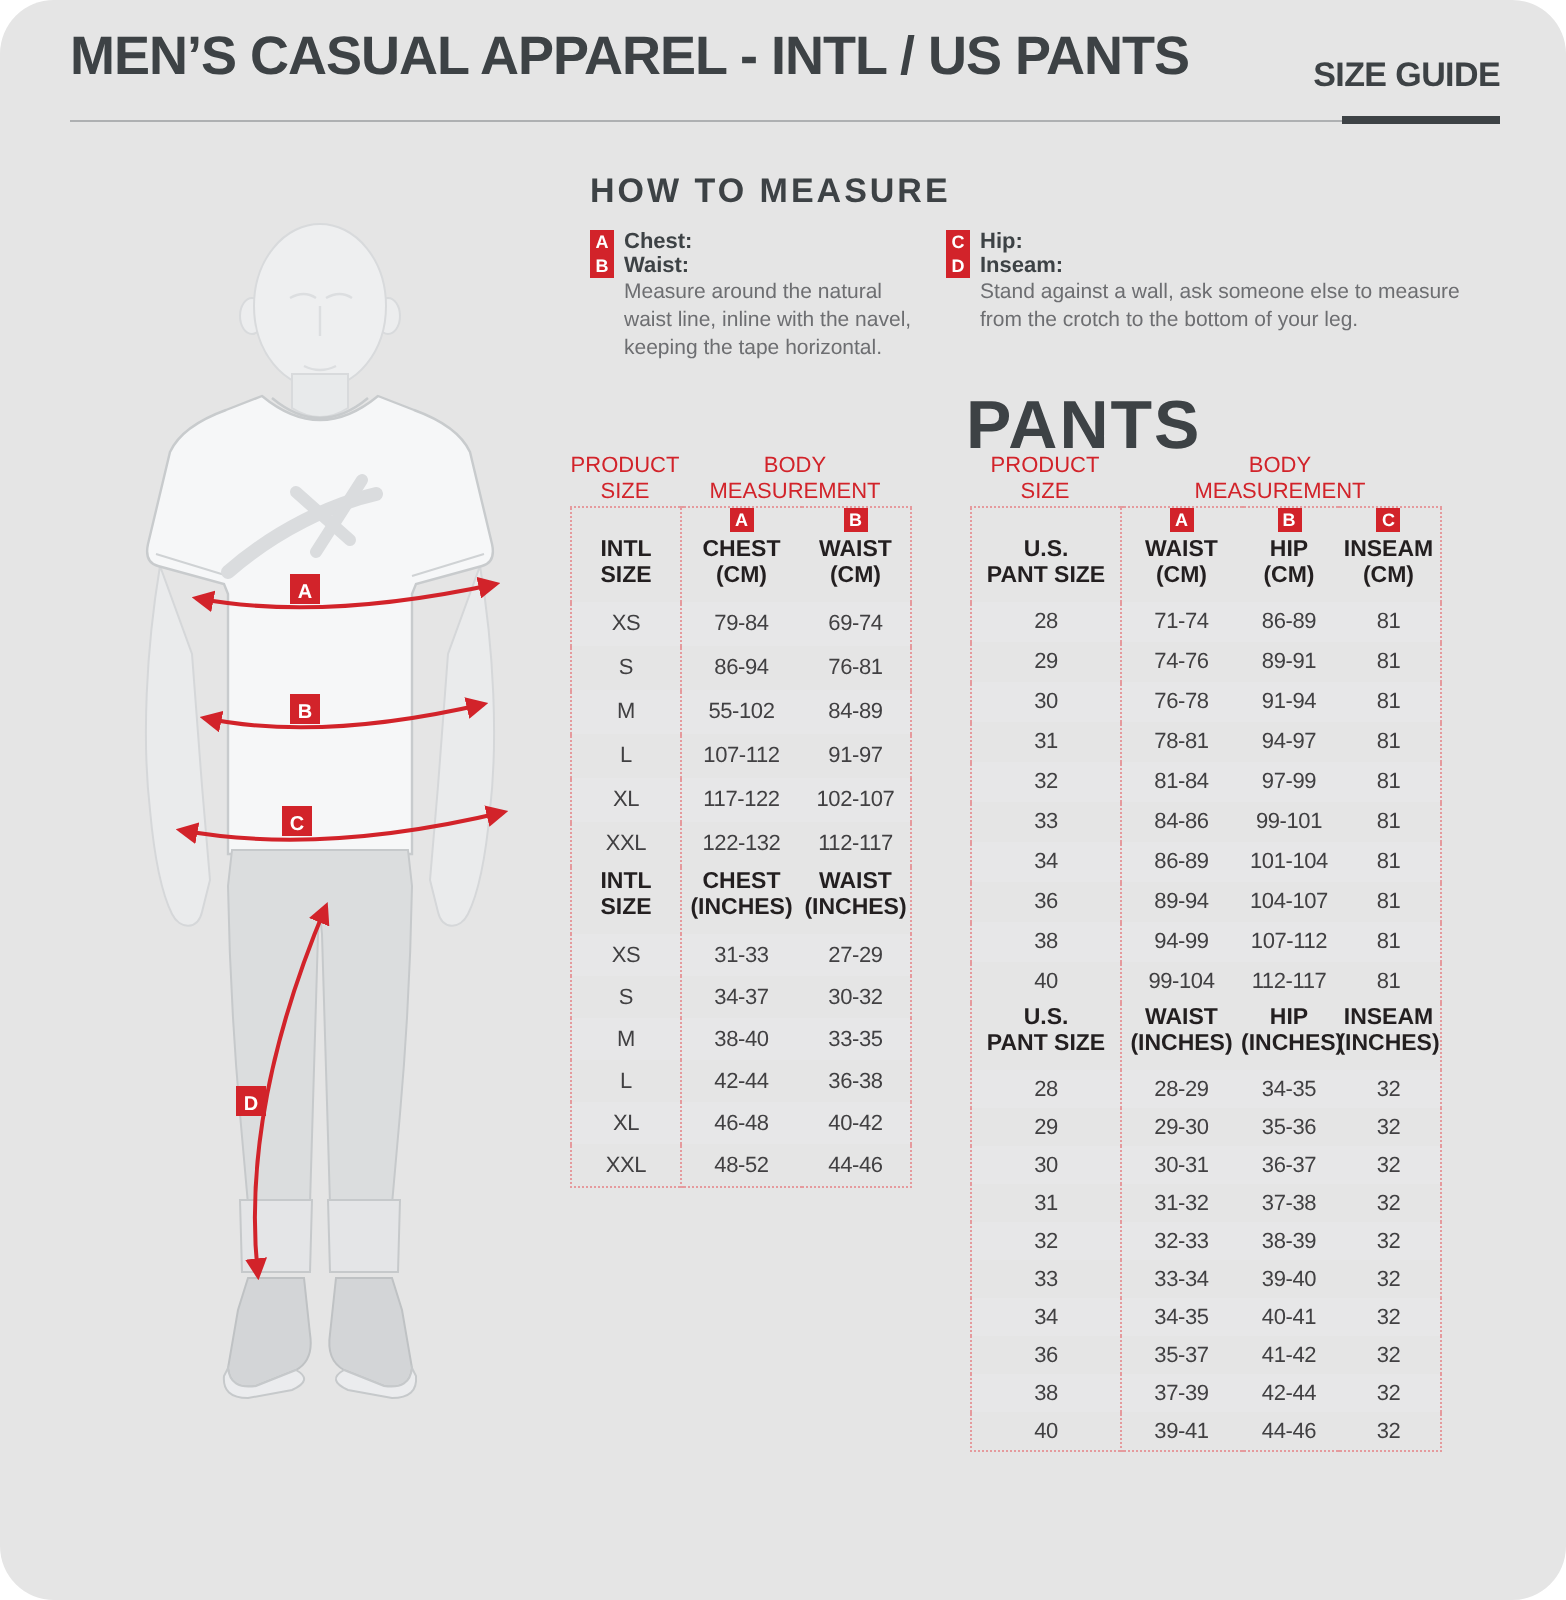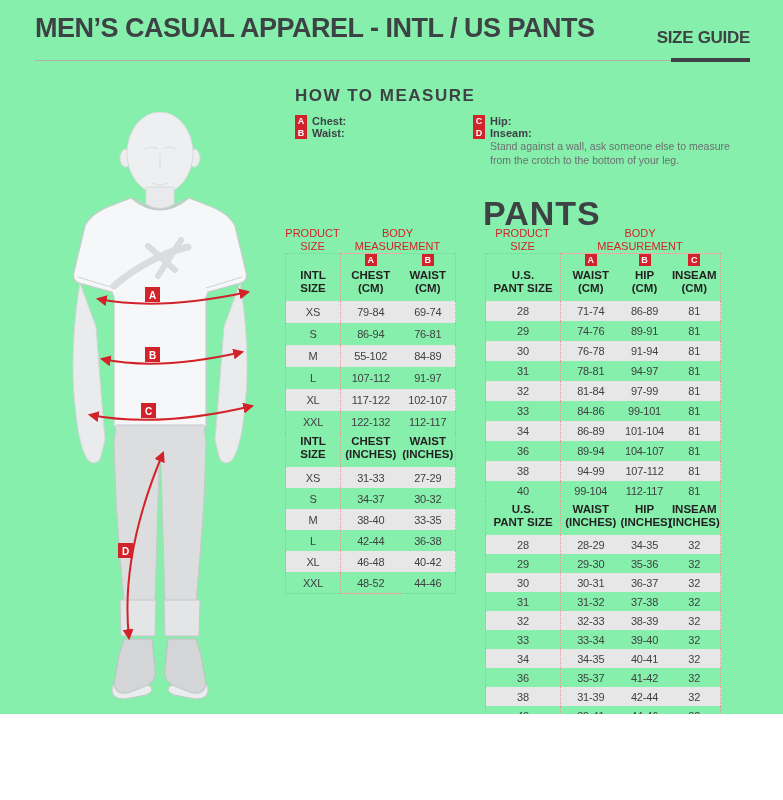--- a/index.html
+++ b/index.html
@@ -1,17 +1,17 @@
 <!DOCTYPE html>
 <html><head>
 <meta charset="utf-8">
 <style>
   html,body{margin:0;padding:0;background:#fff;}
-  .page{position:relative;width:783px;height:714px;background:#86efac;
-        font-family:"Liberation Sans",sans-serif;overflow:hidden;}
+  .page{position:relative;width:783px;height:800px;background:#e5e5e5;
+        font-family:"Liberation Sans",sans-serif;overflow:hidden;border-radius:27px;}
 
   
   .page-title{position:absolute;left:35px;top:13px;font-size:27px;font-weight:bold;
               color:#3d4245;letter-spacing:-0.5px;white-space:nowrap;}
   .size-guide{position:absolute;top:28px;right:33px;font-size:17px;font-weight:bold;
               color:#3d4245;letter-spacing:-0.3px;}
   .header-rule{position:absolute;left:35px;top:60px;width:714px;height:1px;background:#aeb0b2;}
   .size-guide-underline{position:absolute;left:671px;top:58px;width:79px;height:4px;background:#3d4245;}
 
   
@@ -139,20 +139,21 @@
           <div class="htm-item-head">
             <span class="badge">A</span>
             <span class="htm-label">Chest:</span>
           </div>
         </div>
         <div class="htm-item">
           <div class="htm-item-head">
             <span class="badge">B</span>
             <span class="htm-label">Waist:</span>
           </div>
+          <div class="htm-text">Measure around the natural waist line, inline with the navel, keeping the tape horizontal.</div>
         </div>
       </div>
       <div class="htm-col2">
         <div class="htm-item">
           <div class="htm-item-head">
             <span class="badge">C</span>
             <span class="htm-label">Hip:</span>
           </div>
         </div>
         <div class="htm-item">
@@ -408,21 +409,21 @@
           <td>32</td>
         </tr>
         <tr>
           <td>36</td>
           <td>35-37</td>
           <td>41-42</td>
           <td>32</td>
         </tr>
         <tr>
           <td>38</td>
-          <td>31-39</td>
+          <td>37-39</td>
           <td>42-44</td>
           <td>32</td>
         </tr>
         <tr>
           <td>40</td>
           <td>39-41</td>
           <td>44-46</td>
           <td>32</td>
         </tr>
       </tbody>

